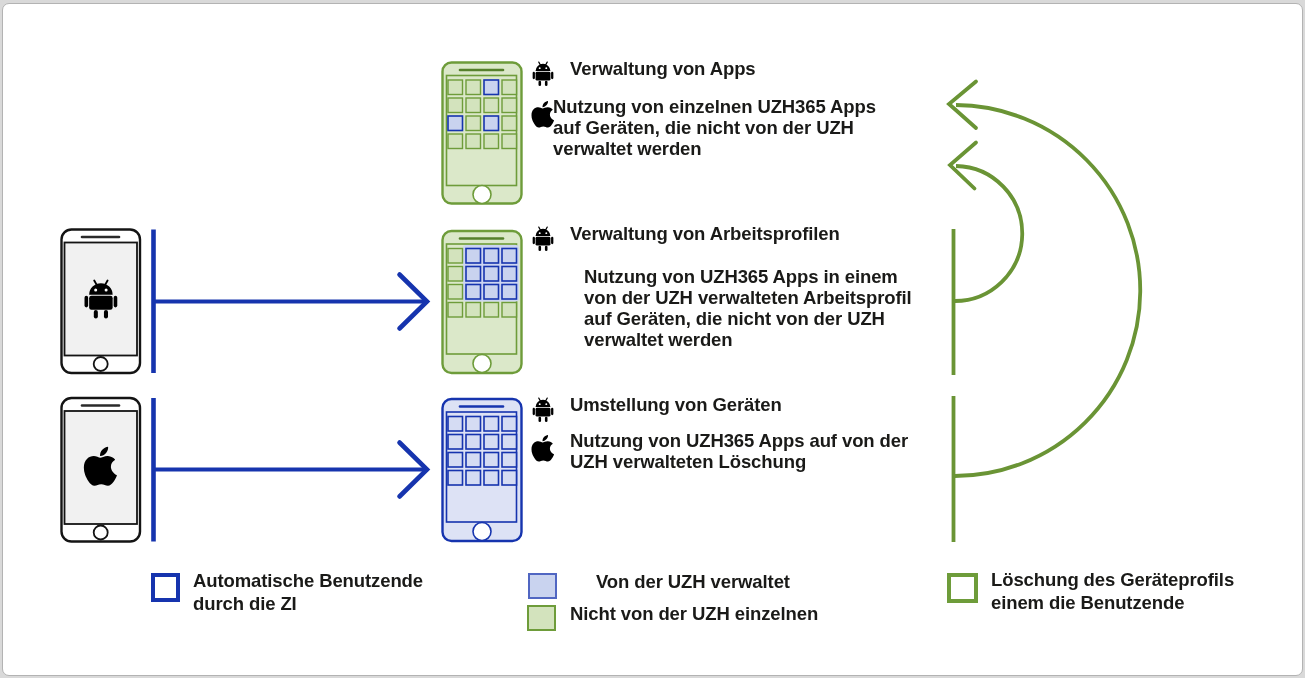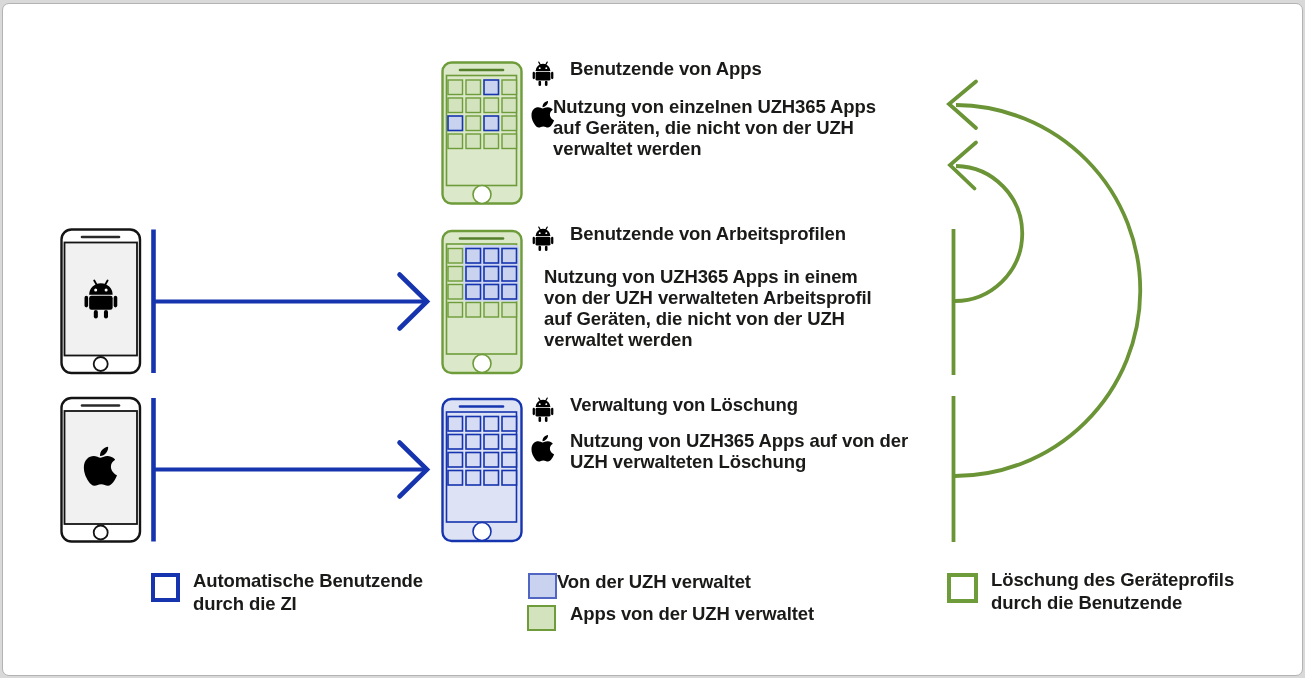--- a/index.html
+++ b/index.html
@@ -192,61 +192,61 @@
     <path class="arc-green" d="M950.5 297 A67.5 67.5 0 0 0 953 162"></path>
     <path class="arc-green" d="M950.5 472 A185.5 185.5 0 0 0 953 101"></path>
     <polyline class="chev-green" points="973,77.5 946,100 973,124"></polyline>
     <polyline class="chev-green" points="973,138.5 947,161 971.5,184.5"></polyline>
   </svg>
 
   <div>
     <svg class="plat" style="left:529px;top:57px;width:22px;height:26px" viewBox="0 0 24 28">
         <use href="#sym-android"></use>
       </svg>
-    <div class="lbl" style="left:567px;top:54px">Benutzende von Apps</div>
+    <div class="lbl" style="left:567px;top:54px">Verwaltung von Apps</div>
     <svg class="plat" style="left:528px;top:95px;width:23px;height:30px" viewBox="0 0 384 512">
         <use href="#sym-apple"></use>
       </svg>
     <div class="lbl" style="left:550px;top:92px">Nutzung von einzelnen UZH365 Apps
 auf Geräten, die nicht von der UZH
 verwaltet werden</div>
   </div>
 
   <div>
     <svg class="plat" style="left:529px;top:222px;width:22px;height:26px" viewBox="0 0 24 28">
         <use href="#sym-android"></use>
       </svg>
-    <div class="lbl" style="left:567px;top:219px">Benutzende von Arbeitsprofilen</div>
-    <div class="lbl" style="left:541px;top:262px">Nutzung von UZH365 Apps in einem
+    <div class="lbl" style="left:567px;top:219px">Verwaltung von Arbeitsprofilen</div>
+    <div class="lbl" style="left:581px;top:262px">Nutzung von UZH365 Apps in einem
 von der UZH verwalteten Arbeitsprofil
 auf Geräten, die nicht von der UZH
 verwaltet werden</div>
   </div>
 
   <div>
     <svg class="plat" style="left:529px;top:393px;width:22px;height:26px" viewBox="0 0 24 28">
         <use href="#sym-android"></use>
       </svg>
-    <div class="lbl" style="left:567px;top:390px">Verwaltung von Löschung</div>
+    <div class="lbl" style="left:567px;top:390px">Umstellung von Geräten</div>
     <svg class="plat" style="left:528px;top:429px;width:23px;height:30px" viewBox="0 0 384 512">
         <use href="#sym-apple"></use>
       </svg>
     <div class="lbl" style="left:567px;top:426px">Nutzung von UZH365 Apps auf von der
 UZH verwalteten Löschung</div>
   </div>
 
   <div>
     <div class="sq auto"></div>
     <div class="lbl legend" style="left:190px;top:565px">Automatische Benutzende
 durch die ZI</div>
 
     <div class="sq managed"></div>
-    <div class="lbl legend" style="left:554px;top:566px">Von der UZH verwaltet</div>
+    <div class="lbl legend" style="left:593px;top:566px">Von der UZH verwaltet</div>
 
     <div class="sq unmanaged"></div>
-    <div class="lbl legend" style="left:567px;top:598px">Apps von der UZH verwaltet</div>
+    <div class="lbl legend" style="left:567px;top:598px">Nicht von der UZH einzelnen</div>
 
     <div class="sq delete"></div>
     <div class="lbl legend" style="left:988px;top:564px">Löschung des Geräteprofils
-durch die Benutzende</div>
+einem die Benutzende</div>
   </div>
 
 </div>
 
 </body></html>

